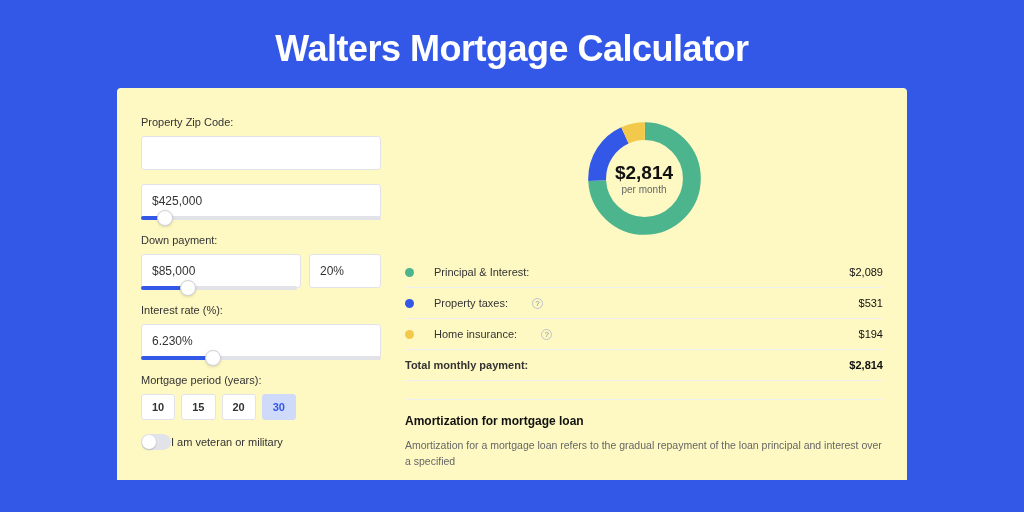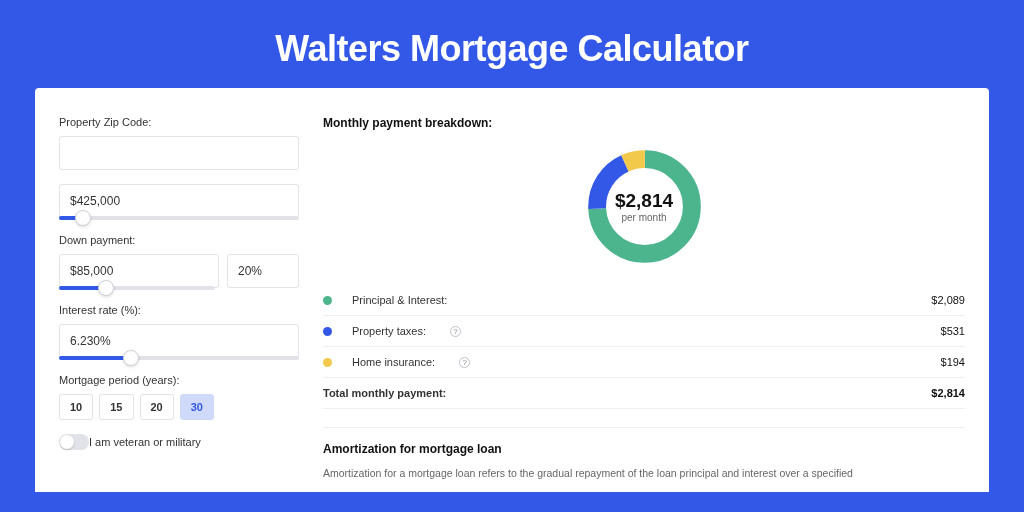--- a/index.html
+++ b/index.html
@@ -12,23 +12,23 @@
 }
 .page-title {
   text-align: center;
   color: #fff;
   font-size: 36px;
   font-weight: 700;
   padding: 28px 0 18px;
   letter-spacing: -0.5px;
 }
 .card {
-  background: #ffffff;
+  background: #fef9c3;
   margin: 0 auto;
-  width: 954px;
+  width: 790px;
   border-radius: 4px 4px 0 0;
   padding: 28px 24px 10px;
   display: flex;
   gap: 24px;
 }
 .left { width: 240px; flex-shrink: 0; }
 .right { flex: 1; }
 .field-label {
   font-size: 11px;
   color: #333;
@@ -221,21 +221,20 @@
 
     <div class="toggle-row">
       <div class="toggle">
         <div class="toggle-knob"></div>
       </div>
       <span class="toggle-label">I am veteran or military</span>
     </div>
   </div>
 
   <div class="right">
-    <div class="section-title">Monthly payment breakdown:</div>
 
     <div class="donut-wrap">
       <div class="donut">
         <svg viewBox="0 0 42 42">
           <circle cx="21" cy="21" r="15.915" fill="none" stroke="#4cb58e" stroke-width="6" stroke-dasharray="74.2 25.8" stroke-dashoffset="25"></circle>
           <circle cx="21" cy="21" r="15.915" fill="none" stroke="#3358e8" stroke-width="6" stroke-dasharray="18.9 81.1" stroke-dashoffset="50.8"></circle>
           <circle cx="21" cy="21" r="15.915" fill="none" stroke="#f3c94b" stroke-width="6" stroke-dasharray="6.9 93.1" stroke-dashoffset="31.9"></circle>
         </svg>
         <div class="donut-center">
           <div class="donut-value">$2,814</div>

